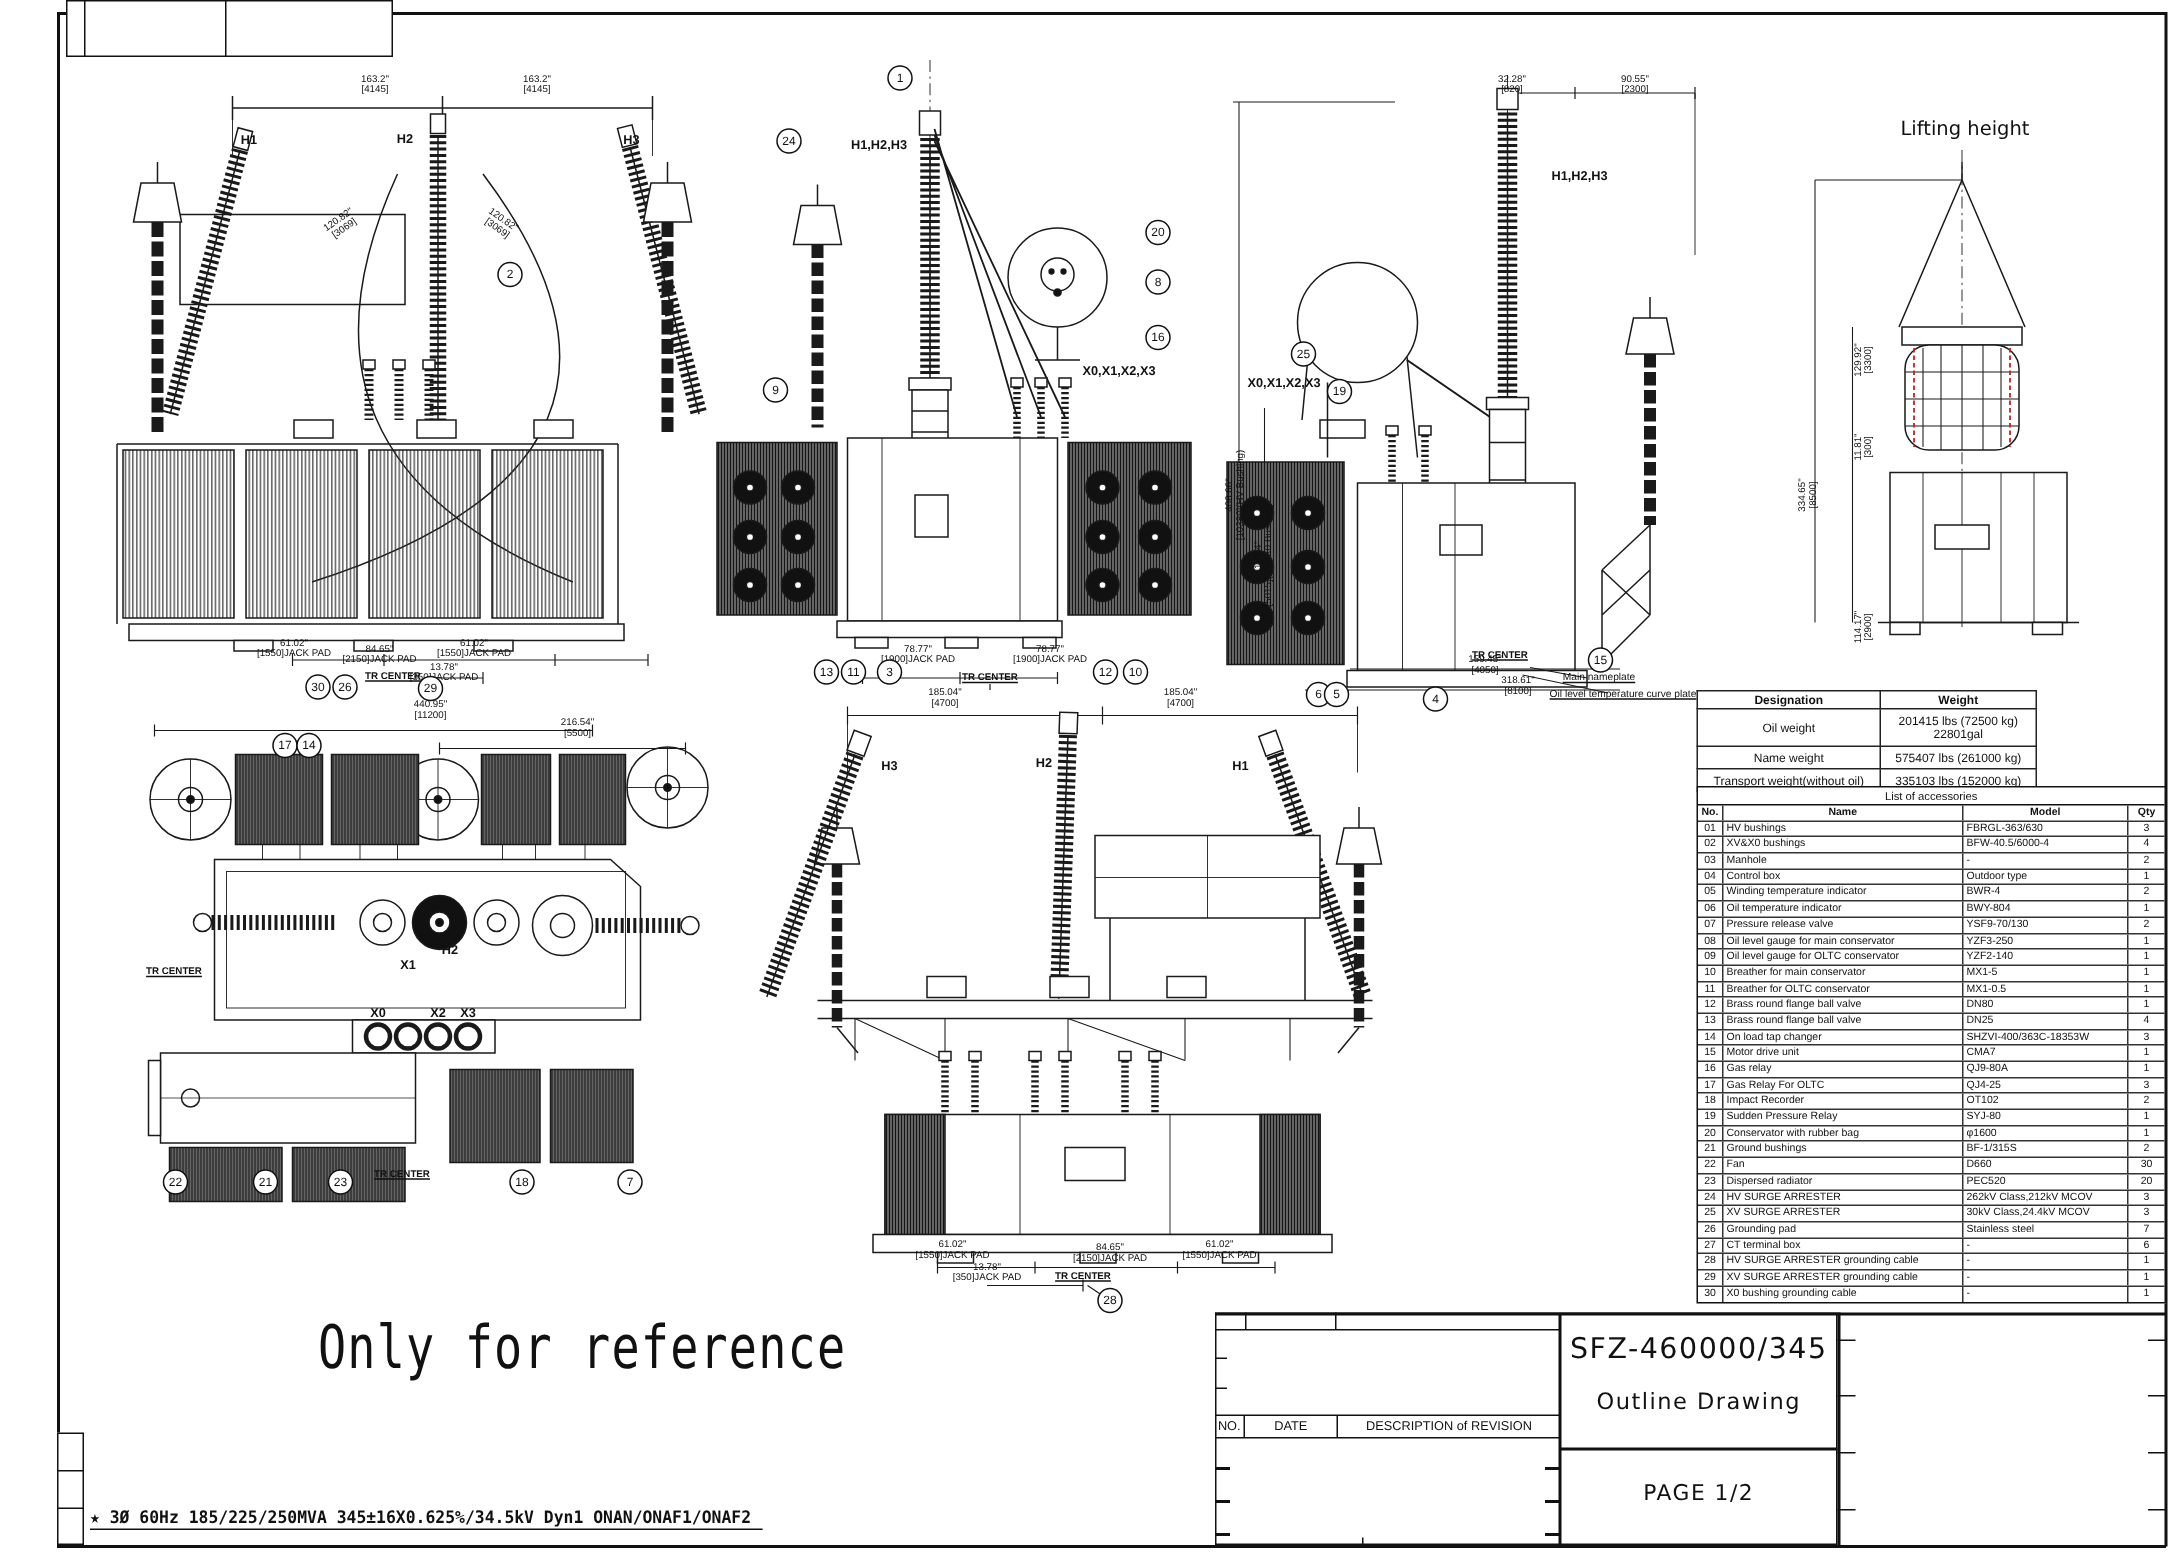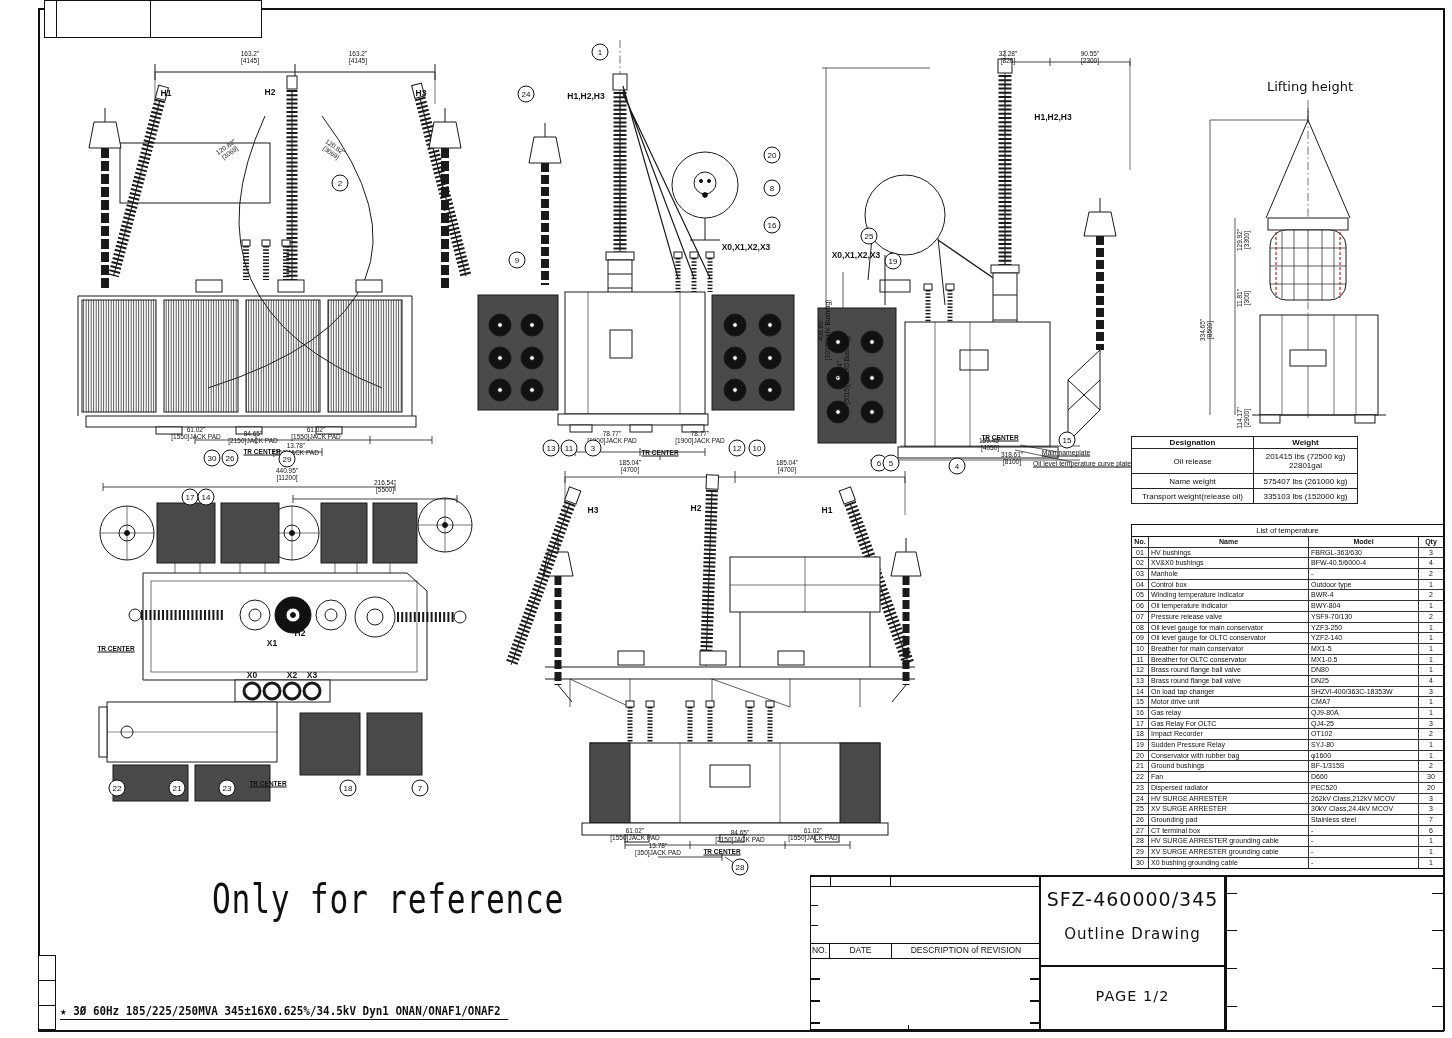--- a/index.html
+++ b/index.html
@@ -8,21 +8,21 @@
   .box{position:absolute;border:1.5px solid #111;box-sizing:border-box;background:#fff;}
   svg{position:absolute;overflow:visible;}
   .balloon{position:absolute;width:15px;height:15px;border:1px solid #111;border-radius:50%;background:#fff;
            font-size:8px;line-height:15px;text-align:center;transform:translate(-50%,-50%);z-index:5;}
   .dim{position:absolute;display:flex;flex-direction:column;align-items:center;font-size:6.5px;line-height:1.15;
        white-space:nowrap;transform-origin:center;z-index:4;background:rgba(255,255,255,.0);}
   .dlabel{position:absolute;font-size:8.5px;font-weight:bold;transform:translate(-50%,-50%);white-space:nowrap;z-index:4;}
   .dlabel.u{font-size:6.5px;text-decoration:underline;}
   .dlabel.n{font-size:6.8px;font-weight:normal;text-decoration:underline;}
   
-  #weightTable{position:absolute;left:1131px;top:436px;width:227px;border-collapse:collapse;font-size:8px;}
+  #weightTable{position:absolute;left:1131px;top:460px;width:227px;border-collapse:collapse;font-size:8px;}
   #weightTable td{border:1px solid #222;text-align:center;white-space:pre-line;padding:0 2px;}
   
   #acc{position:absolute;left:1131px;top:524px;width:313px;border:1.2px solid #111;box-sizing:border-box;font-size:7px;background:#fff;}
   #acc .t{height:11px;line-height:11px;text-align:center;border-bottom:1px solid #111;font-size:7.5px;}
   .arow{display:flex;height:10.7px;line-height:10.5px;border-bottom:1px solid #333;box-sizing:border-box;}
   .arow:last-child{border-bottom:none;}
   .arow span{display:block;border-right:1px solid #333;box-sizing:border-box;overflow:hidden;white-space:nowrap;}
   .arow .c1{width:17px;text-align:center;}
   .arow .c2{width:160px;padding-left:2px;}
   .arow .c3{width:110px;padding-left:2px;}
@@ -417,37 +417,37 @@
 
   <table id="weightTable">
     <tbody>
         <tr style="height:12px">
       <td style="width:117px;font-weight:bold">Designation</td>
       <td style="font-weight:bold">Weight</td>
     </tr>
     </tbody>
       <tbody>
         <tr style="height: 25px;">
-          <td>Oil release</td>
+          <td>Oil weight</td>
           <td>201415 lbs (72500 kg)
 22801gal</td>
         </tr>
         <tr style="height: 15px;">
           <td>Name weight</td>
           <td>575407 lbs (261000 kg)</td>
         </tr>
         <tr style="height: 15px;">
-          <td>Transport weight(release oil)</td>
+          <td>Transport weight(without oil)</td>
           <td>335103 lbs (152000 kg)</td>
         </tr>
       </tbody>
   </table>
 
   <div id="acc">
-    <div class="t">List of temperature</div>
+    <div class="t">List of accessories</div>
     <div class="arow h">
       <span class="c1">No.</span>
       <span class="c2">Name</span>
       <span class="c3">Model</span>
       <span class="c4">Qty</span>
     </div>
     <div id="accBody">
         <div class="arow">
           <span class="c1">01</span>
           <span class="c2">HV bushings</span>

